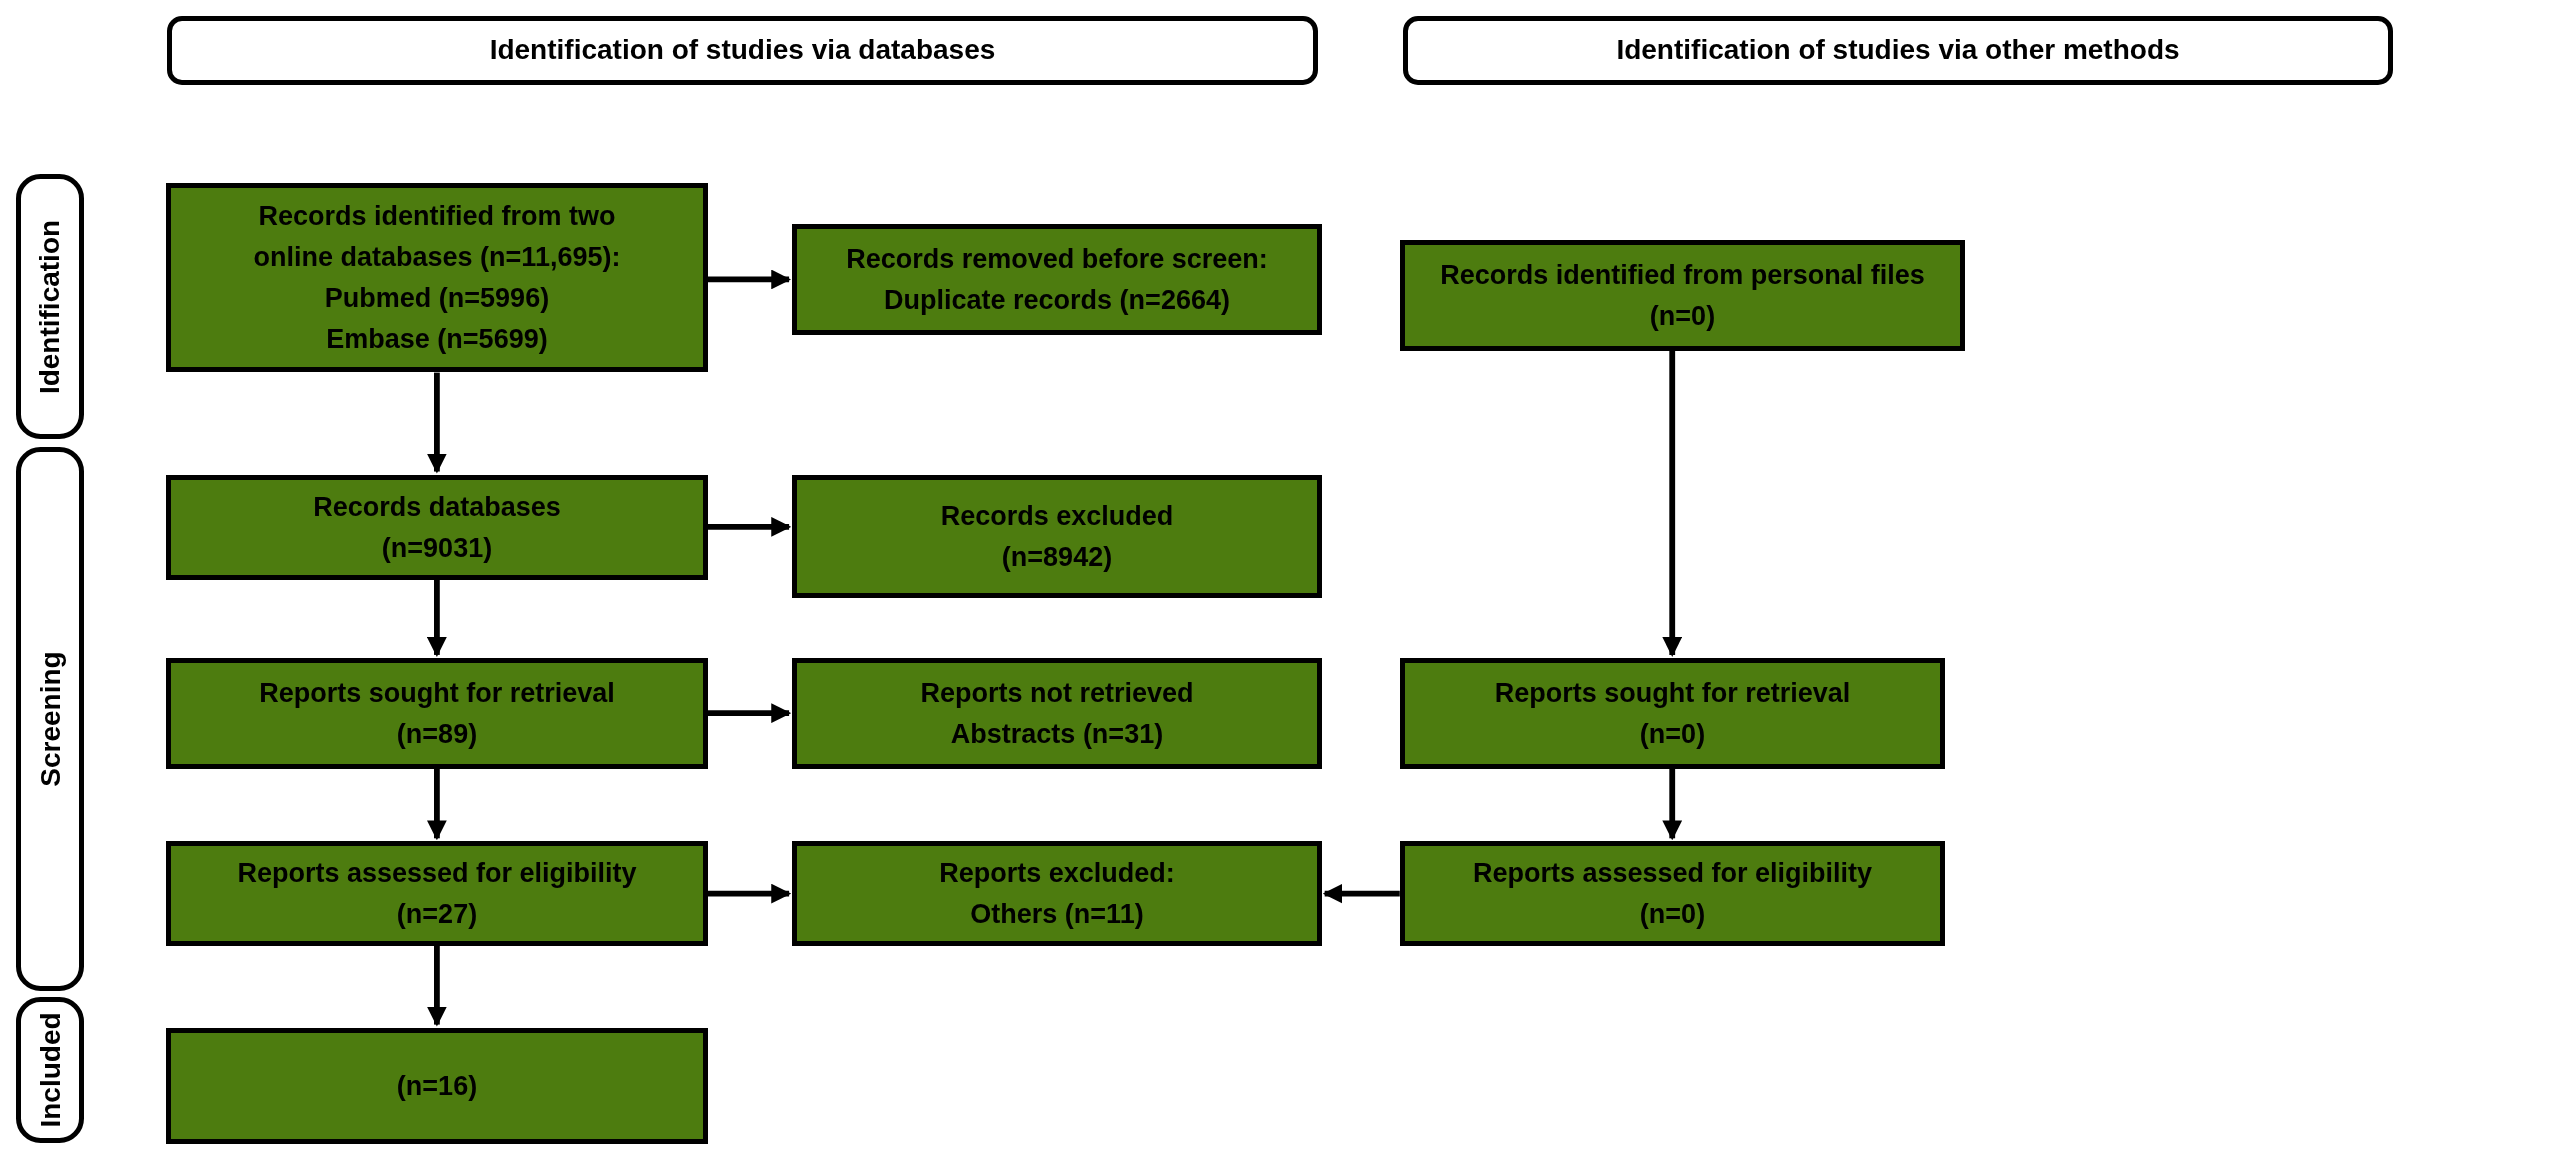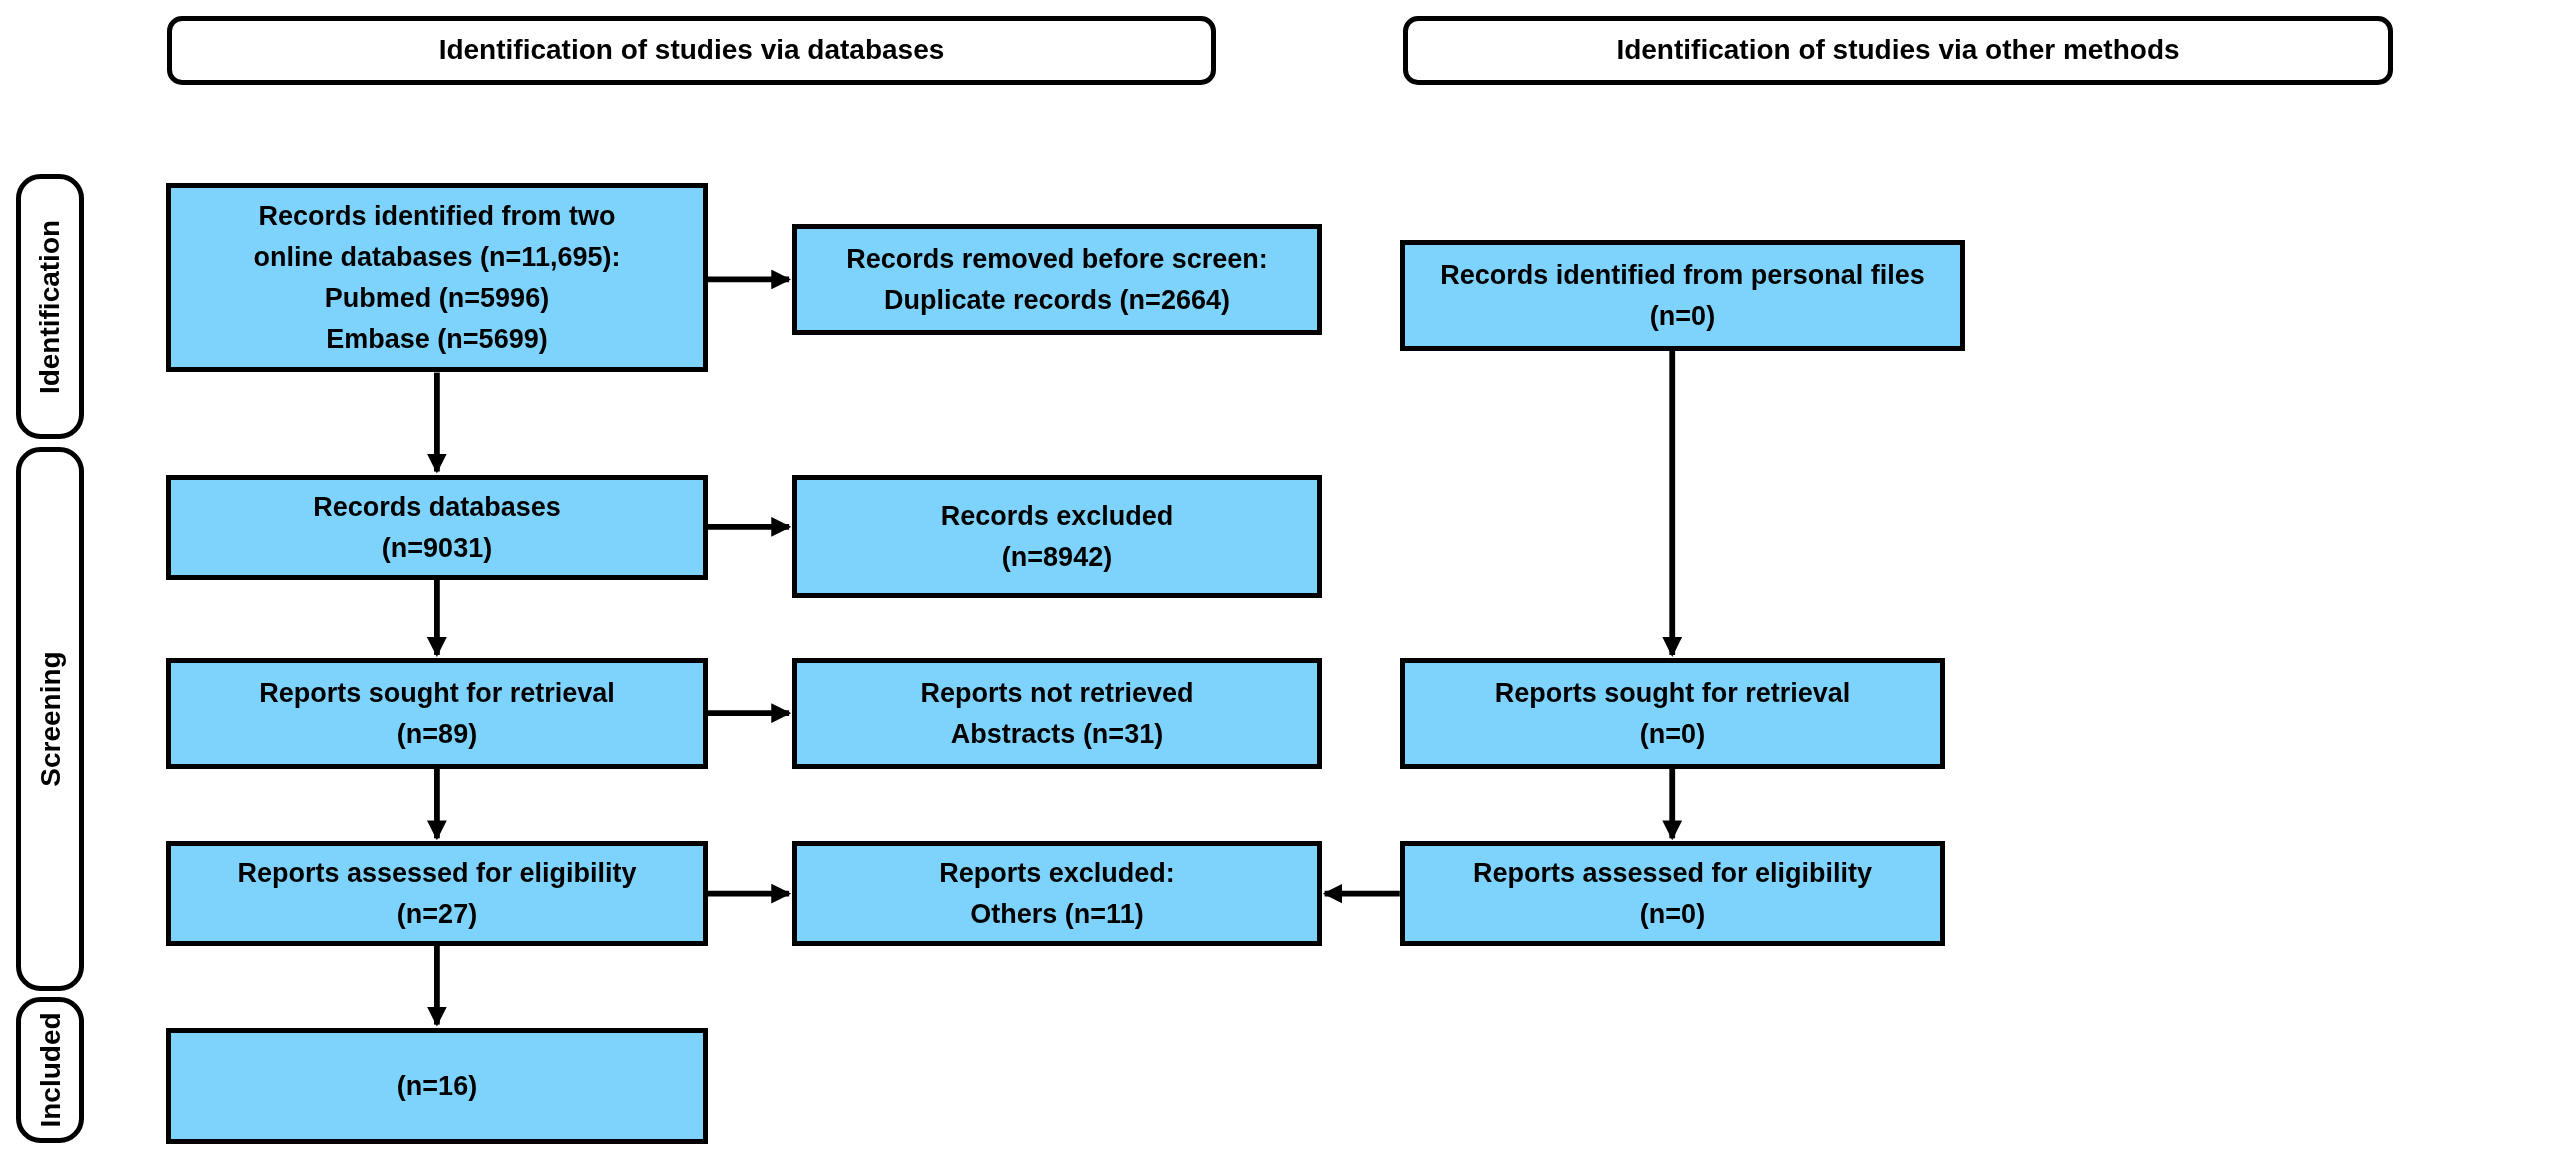--- a/index.html
+++ b/index.html
@@ -31,21 +31,21 @@
     display: flex;
     align-items: center;
     justify-content: center;
     text-align: center;
     font-size: 28px;
   }
   .box {
     position: absolute;
     box-sizing: border-box;
     border: 5.8px solid #000;
-    background: #7dd3fc;
+    background: #4d7c0f;
     display: flex;
     flex-direction: column;
     align-items: center;
     justify-content: center;
     text-align: center;
   }
   .box .line {
     font-size: 27px;
     line-height: 41px;
     white-space: nowrap;
@@ -85,21 +85,21 @@
       <line x1="750" y1="995" x2="750" y2="1125" marker-end="url(#ah)"></line>
       <line x1="1215" y1="1225" x2="1355" y2="1225" marker-end="url(#ah)"></line>
       <line x1="750" y1="1320" x2="750" y2="1440" marker-end="url(#ah)"></line>
       <line x1="2872" y1="1320" x2="2872" y2="1440" marker-end="url(#ah)"></line>
       <line x1="1215" y1="1535" x2="1355" y2="1535" marker-end="url(#ah)"></line>
       <line x1="2404" y1="1535" x2="2275" y2="1535" marker-end="url(#ah)"></line>
       <line x1="750" y1="1625" x2="750" y2="1760" marker-end="url(#ah)"></line>
     </g>
   </svg>
 
-  <div class="hbox" style="left:167px; top:15.7px; width:1049px; height:69px;">
+  <div class="hbox" style="left:167px; top:15.7px; width:1151px; height:69px;">
     <span>Identification of studies via databases</span>
   </div>
   <div class="hbox" style="left:1403px; top:15.7px; width:990px; height:69px;">
     <span>Identification of studies via other methods</span>
   </div>
 
   <div class="stage" style="left:16.3px; top:174px; width:68px; height:265px;">
     <div class="rot">Identification</div>
   </div>
   <div class="stage" style="left:16.3px; top:447px; width:68px; height:544px;">

